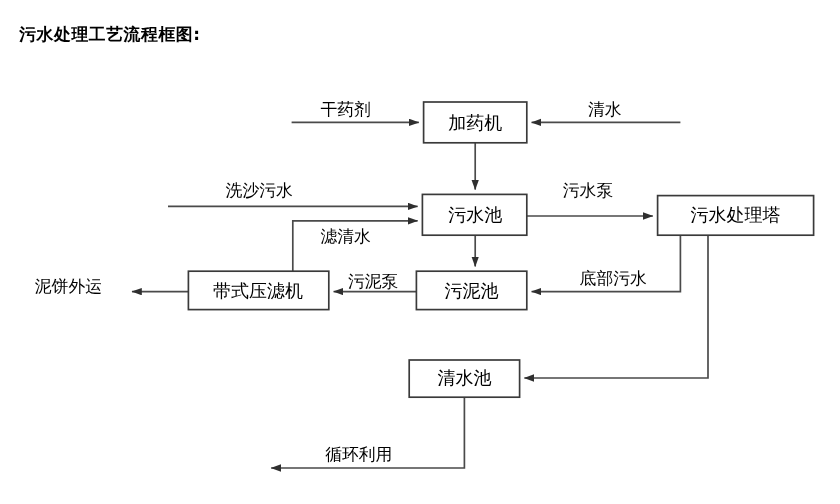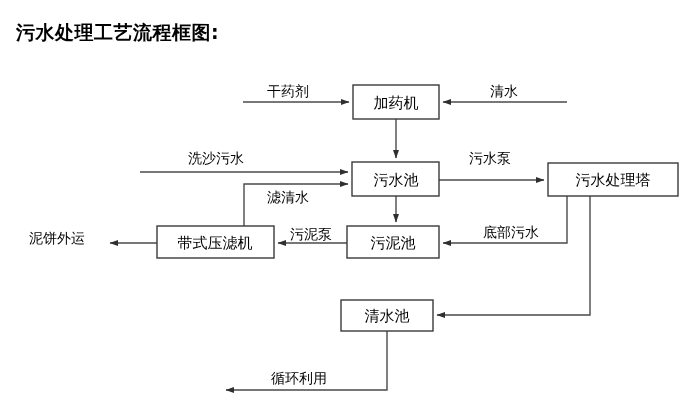--- a/index.html
+++ b/index.html
@@ -4,21 +4,21 @@
 <style>
   html,body{margin:0;padding:0;}
   body{
     width:700px;height:420px;background:#ffffff;
     font-family:"DejaVu Sans","Liberation Sans",sans-serif;
     overflow:hidden;position:relative;
   }
   #stage{position:relative;width:700px;height:420px;}
   #title{
     position:absolute;left:16px;top:20px;
-    font-size:19px;font-weight:bold;color:#000000;
+    font-size:14px;font-weight:bold;color:#000000;
     letter-spacing:0.5px;white-space:nowrap;
   }
   svg{position:absolute;left:0;top:0;width:700px;height:420px;}
   .boxrect{fill:#ffffff;stroke:#3a3a3a;stroke-width:1.4;}
   .boxlabel{
     font-family:"DejaVu Sans","Liberation Sans",sans-serif;
     font-size:15px;fill:#000000;text-anchor:middle;dominant-baseline:middle;
   }
   .edgelabel{
     font-family:"DejaVu Sans","Liberation Sans",sans-serif;

